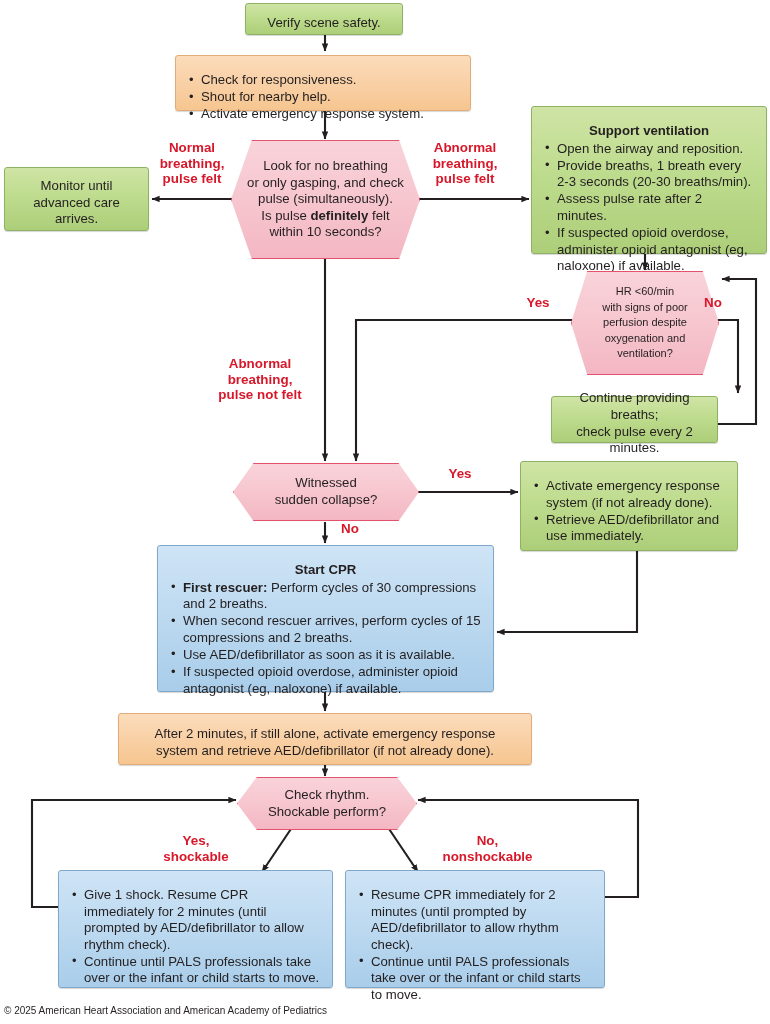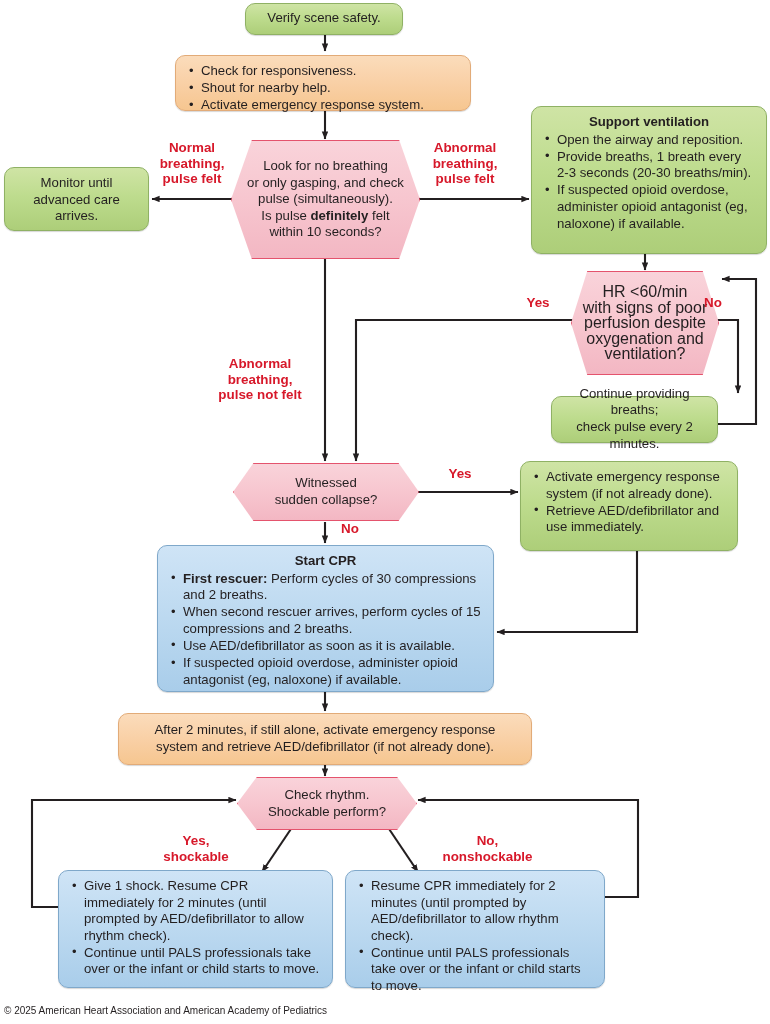--- a/index.html
+++ b/index.html
@@ -28,23 +28,23 @@
   }
   .node {
     position: absolute;
     box-sizing: border-box;
     color: #231f20;
     font-size: 13.2px;
     line-height: 16.6px;
   }
   
   .rbox {
-    border-radius: 10px;
+    border-radius: 3px;
     border: 1px solid rgba(0,0,0,0.28);
-    padding: 7px 12px 8px 12px;
+    padding: 16px 12px 8px 12px;
     box-shadow: 0 1px 1px rgba(0,0,0,0.16);
   }
   .green {
     background: linear-gradient(180deg,#cfe4a5 0%, #bedc8e 45%, #adce79 100%);
     border-color: #8fb164;
   }
   .orange {
     background: linear-gradient(180deg,#fbdcbb 0%, #f9d0a6 50%, #f6c690 100%);
     border-color: #e2ab78;
   }
@@ -180,38 +180,39 @@
   <div class="hex" style="left:231px; top:140px; width:189px; height:119px;">
     <div class="inner">
       <div>Look for no breathing</div>
       <div>or only gasping, and check</div>
       <div>pulse (simultaneously).</div>
       <div>Is pulse <span class="bold">definitely</span> felt</div>
       <div>within 10 seconds?</div>
     </div>
   </div>
 
-  <div class="node rbox green" style="left:4px; top:167px; width:145px; height:64px; display:flex; justify-content:center;">
+  <div class="node rbox green" style="left:4px; top:167px; width:145px; height:64px; display:flex; align-items:center; justify-content:center;">
     <div class="plain">
       <div>Monitor until</div>
       <div>advanced care</div>
       <div>arrives.</div>
     </div>
   </div>
 
   <div class="node rbox green" style="left:531px; top:106px; width:236px; height:148px;">
     <span class="ttl">Support ventilation</span>
     <ul class="bl">
       <li>Open the airway and reposition.</li>
       <li>Provide breaths, 1 breath every 2-3 seconds (20-30 breaths/min).</li>
+      <li>Assess pulse rate after 2 minutes.</li>
       <li>If suspected opioid overdose, administer opioid antagonist (eg, naloxone) if available.</li>
     </ul>
   </div>
 
-  <div class="hex" style="left:571px; top:271px; width:148px; height:104px; font-size:16px; line-height:15.4px;">
+  <div class="hex" style="left:571px; top:271px; width:148px; height:104px; font-size:11px; line-height:15.4px;">
     <div class="inner">
       <div>HR &lt;60/min</div>
       <div>with signs of poor</div>
       <div>perfusion despite</div>
       <div>oxygenation and</div>
       <div>ventilation?</div>
     </div>
   </div>
 
   <div class="node rbox green" style="left:551px; top:396px; width:167px; height:47px; display:flex; align-items:center; justify-content:center;">

